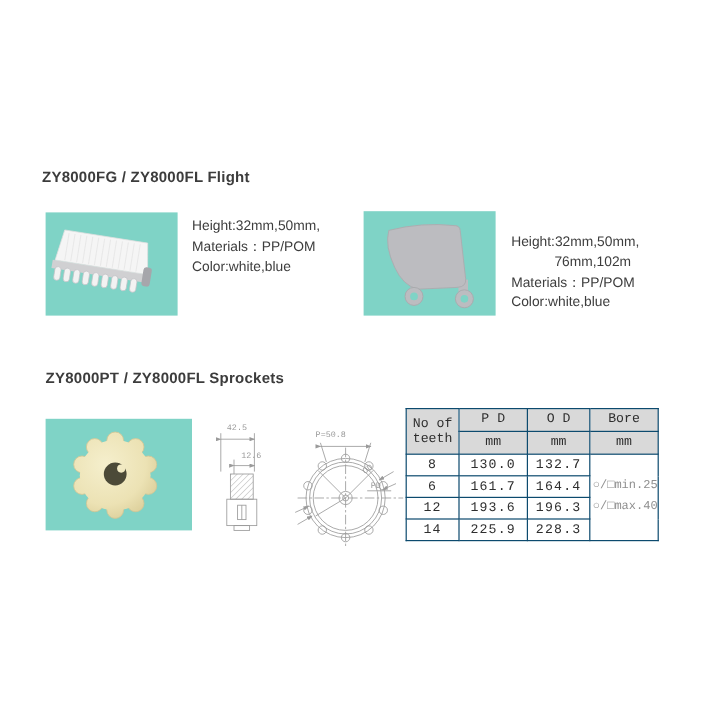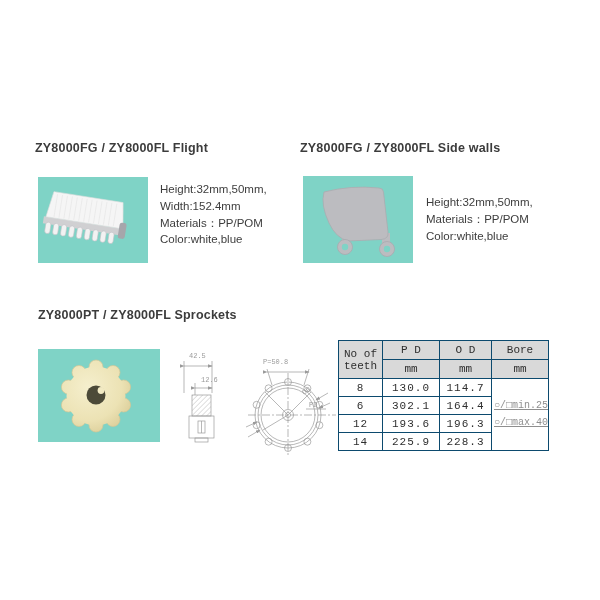--- a/index.html
+++ b/index.html
@@ -27,21 +27,21 @@
     font-size:11px;color:#2e2e2e;table-layout:fixed;
   }
   .spec-table td{
     border:1px solid #0c4a6e;text-align:center;padding:0;height:17px;
     overflow:hidden;white-space:nowrap;
   }
   .spec-table tr.hdr td{background:#d9d9d9;height:18px;}
   .spec-table td.num{letter-spacing:1px;}
   .spec-table td.bore{
     vertical-align:top;text-align:center;font-size:10px;color:#8f8f8f;
-    letter-spacing:0;padding-left:2px;text-decoration:underline;
+    letter-spacing:0;padding-left:2px;
   }
   .spec-table td.bore .b1{margin-top:18px;line-height:17px;}
   .spec-table td.bore .b2{line-height:17px;}
 </style>
 </head>
 <body>
 
 <div class="canvas">
 
   <div class="sec-title" style="left:35px;top:141px;">ZY8000FG / ZY8000FL Flight</div>
@@ -77,41 +77,40 @@
           <rect x="49" y="31" width="5.2" height="11.5" rx="2.6"></rect>
           <rect x="57" y="31" width="5.2" height="11.5" rx="2.6"></rect>
           <rect x="65" y="31" width="5.2" height="11.5" rx="2.6"></rect>
         </g>
       </g>
     </svg>
   </div>
 
   <div class="specs" style="left:160px;top:181px;">
     <div>Height:32mm,50mm,</div>
-    <div>Width:152.4mm</div>
     <div>Materials：PP/POM</div>
     <div>Color:white,blue</div>
   </div>
 
-  <div class="sec-title" style="left:300px;top:141px;">ZY8000FG / ZY8000FL Side walls</div>
 
   <div class="panel" style="left:303px;top:176px;width:110px;height:87px;">
     <svg viewBox="0 0 110 87">
       <rect x="39" y="58" width="7" height="8" fill="#bcbcc0"></rect>
       <rect x="79" y="57" width="8" height="10" fill="#bcbcc0"></rect>
       <path d="M 21,16 Q 48,9 76,12 Q 80,12 80.5,16 L 85,56 Q 86,63 78,63.5 L 45,65 Q 33,62 26,47 Q 17.5,29 21,16 Z" fill="#bcbcc0" stroke="#abacb0" stroke-width="0.8"></path>
       <circle cx="42" cy="71" r="7.5" fill="#bcbcc0" stroke="#a9aaae" stroke-width="0.8"></circle>
       <circle cx="42" cy="71" r="3.2" fill="#7fd3c6"></circle>
       <circle cx="84" cy="73" r="7.5" fill="#bcbcc0" stroke="#a9aaae" stroke-width="0.8"></circle>
       <circle cx="84" cy="73" r="3.2" fill="#7fd3c6"></circle>
     </svg>
   </div>
 
   <div class="specs" style="left:426px;top:194px;">
     <div>Height:32mm,50mm,</div>
+    <div class="indent2">76mm,102m</div>
     <div>Materials：PP/POM</div>
     <div>Color:white,blue</div>
   </div>
 
   <div class="sec-title" style="left:38px;top:308px;">ZY8000PT / ZY8000FL Sprockets</div>
 
   <div class="panel" style="left:38px;top:349px;width:122px;height:93px;">
     <svg viewBox="0 0 122 93">
       <defs>
         <radialGradient id="sgrad" gradientUnits="userSpaceOnUse" cx="50" cy="38" r="48">
@@ -225,29 +224,29 @@
       <td>Bore</td>
     </tr>
     <tr class="hdr">
       <td>mm</td>
       <td>mm</td>
       <td>mm</td>
     </tr>
     <tr>
       <td class="num">8</td>
       <td class="num">130.0</td>
-      <td class="num">114.7</td>
+      <td class="num">132.7</td>
       <td class="bore" rowspan="4">
         <div class="b1">○/□min.25</div>
         <div class="b2">○/□max.40</div>
       </td>
     </tr>
     <tr>
       <td class="num">6</td>
-      <td class="num">302.1</td>
+      <td class="num">161.7</td>
       <td class="num">164.4</td>
     </tr>
     <tr>
       <td class="num">12</td>
       <td class="num">193.6</td>
       <td class="num">196.3</td>
     </tr>
     <tr>
       <td class="num">14</td>
       <td class="num">225.9</td>

